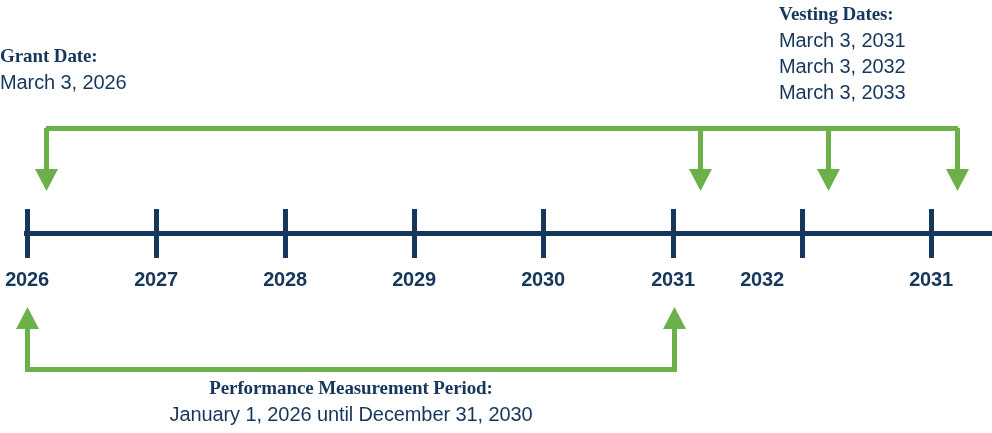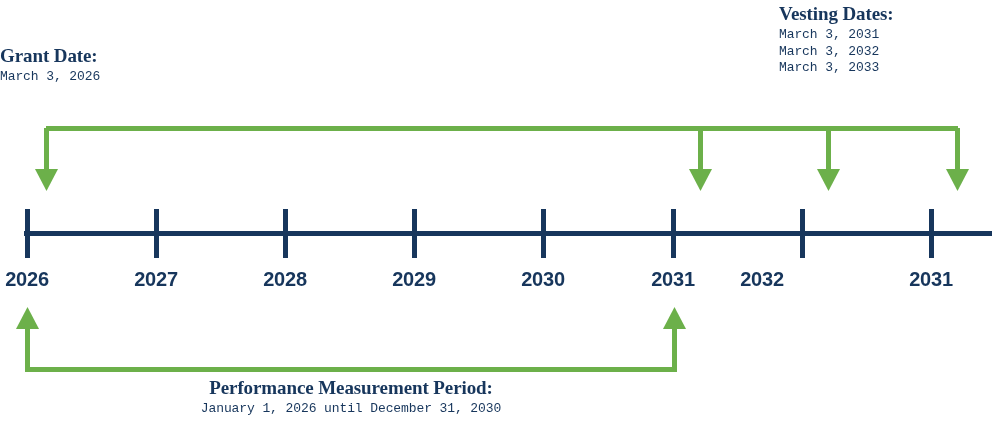--- a/index.html
+++ b/index.html
@@ -32,23 +32,22 @@
     white-space: nowrap;
   }
   .label-title {
     font-weight: bold;
     font-size: 19px;
     letter-spacing: -0.1px;
     font-family: Liberation Serif, serif;
   }
   .label-line {
     font-weight: normal;
-    font-size: 13px;
+    font-size: 20px;
     letter-spacing: -0.1px;
-    font-family: Liberation Mono, monospace;
   }
   
   #grant-date-block {
     left: 0px;
     top: 44px;
     width: 210px;
   }
   
   #vesting-dates-block {
     left: 779px;

